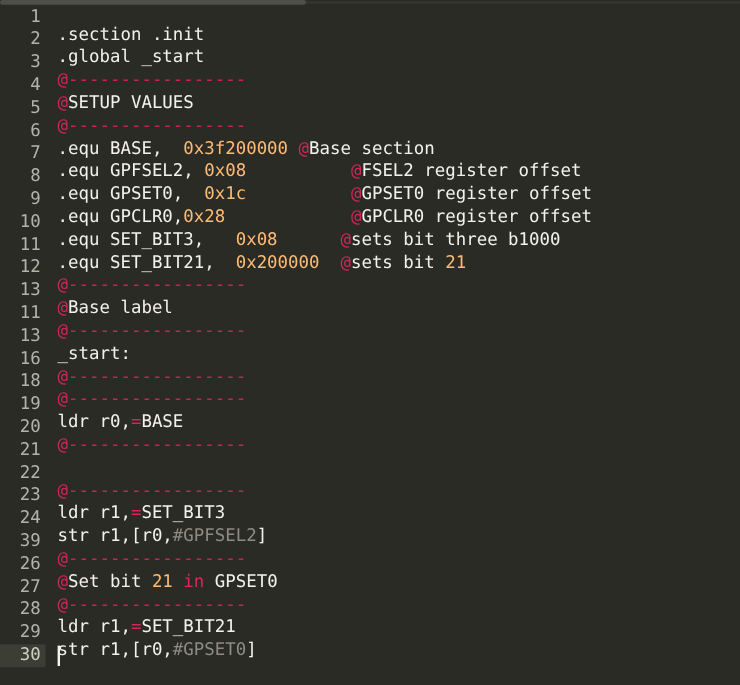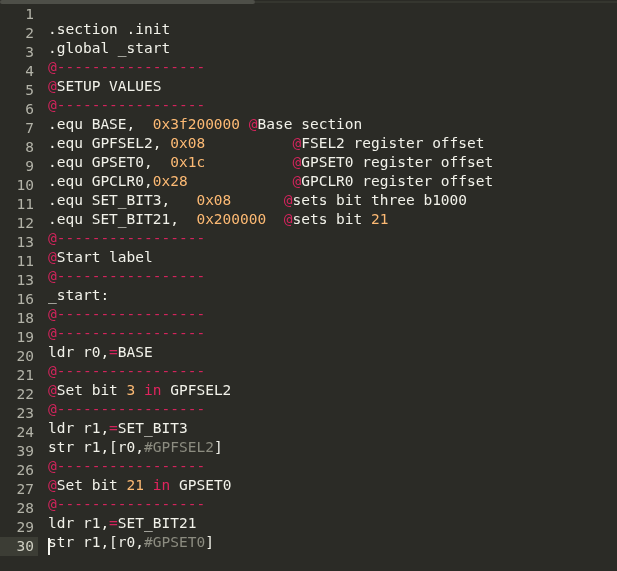--- a/index.html
+++ b/index.html
@@ -130,28 +130,28 @@
       <div class="row"><div class="gutter">3</div><div class="code"><span class="t-at">@</span><span class="t-dash">-----------------</span></div></div>
       <div class="row"><div class="gutter">4</div><div class="code"><span class="t-at">@</span><span class="t-comment">SETUP VALUES</span></div></div>
       <div class="row"><div class="gutter">5</div><div class="code"><span class="t-at">@</span><span class="t-dash">-----------------</span></div></div>
       <div class="row"><div class="gutter">6</div><div class="code"><span class="t-plain">.equ BASE,  </span><span class="t-num">0x3f200000</span><span class="t-plain"> </span><span class="t-at">@</span><span class="t-comment">Base section</span></div></div>
       <div class="row"><div class="gutter">7</div><div class="code"><span class="t-plain">.equ GPFSEL2, </span><span class="t-num">0x08</span><span class="t-plain">          </span><span class="t-at">@</span><span class="t-comment">FSEL2 register offset</span></div></div>
       <div class="row"><div class="gutter">8</div><div class="code"><span class="t-plain">.equ GPSET0,  </span><span class="t-num">0x1c</span><span class="t-plain">          </span><span class="t-at">@</span><span class="t-comment">GPSET0 register offset</span></div></div>
       <div class="row"><div class="gutter">9</div><div class="code"><span class="t-plain">.equ GPCLR0,</span><span class="t-num">0x28</span><span class="t-plain">            </span><span class="t-at">@</span><span class="t-comment">GPCLR0 register offset</span></div></div>
       <div class="row"><div class="gutter">10</div><div class="code"><span class="t-plain">.equ SET_BIT3,   </span><span class="t-num">0x08</span><span class="t-plain">      </span><span class="t-at">@</span><span class="t-comment">sets bit three b1000</span></div></div>
       <div class="row"><div class="gutter">11</div><div class="code"><span class="t-plain">.equ SET_BIT21,  </span><span class="t-num">0x200000</span><span class="t-plain">  </span><span class="t-at">@</span><span class="t-comment">sets bit </span><span class="t-num">21</span></div></div>
       <div class="row"><div class="gutter">12</div><div class="code"><span class="t-at">@</span><span class="t-dash">-----------------</span></div></div>
-      <div class="row"><div class="gutter">13</div><div class="code"><span class="t-at">@</span><span class="t-comment">Start label</span></div></div>
+      <div class="row"><div class="gutter">13</div><div class="code"><span class="t-at">@</span><span class="t-comment">Base label</span></div></div>
       <div class="row"><div class="gutter">11</div><div class="code"><span class="t-at">@</span><span class="t-dash">-----------------</span></div></div>
       <div class="row"><div class="gutter">13</div><div class="code"><span class="t-label">_start:</span></div></div>
       <div class="row"><div class="gutter">16</div><div class="code"><span class="t-at">@</span><span class="t-dash">-----------------</span></div></div>
       <div class="row"><div class="gutter">18</div><div class="code"><span class="t-at">@</span><span class="t-dash">-----------------</span></div></div>
       <div class="row"><div class="gutter">19</div><div class="code"><span class="t-plain">ldr r0,</span><span class="t-eq">=</span><span class="t-plain">BASE</span></div></div>
       <div class="row"><div class="gutter">20</div><div class="code"><span class="t-at">@</span><span class="t-dash">-----------------</span></div></div>
-      <div class="row"><div class="gutter">21</div><div class="code"><span class="t-at">@</span><span class="t-comment">Set bit </span><span class="t-num">3</span><span class="t-comment"> </span><span class="t-kw">in</span><span class="t-comment"> GPFSEL2</span></div></div>
+      <div class="row"><div class="gutter">21</div></div>
       <div class="row"><div class="gutter">22</div><div class="code"><span class="t-at">@</span><span class="t-dash">-----------------</span></div></div>
       <div class="row"><div class="gutter">23</div><div class="code"><span class="t-plain">ldr r1,</span><span class="t-eq">=</span><span class="t-plain">SET_BIT3</span></div></div>
       <div class="row"><div class="gutter">24</div><div class="code"><span class="t-plain">str r1,[r0,</span><span class="t-hash">#GPFSEL2</span><span class="t-plain">]</span></div></div>
       <div class="row"><div class="gutter">39</div><div class="code"><span class="t-at">@</span><span class="t-dash">-----------------</span></div></div>
       <div class="row"><div class="gutter">26</div><div class="code"><span class="t-at">@</span><span class="t-comment">Set bit </span><span class="t-num">21</span><span class="t-comment"> </span><span class="t-kw">in</span><span class="t-comment"> GPSET0</span></div></div>
       <div class="row"><div class="gutter">27</div><div class="code"><span class="t-at">@</span><span class="t-dash">-----------------</span></div></div>
       <div class="row"><div class="gutter">28</div><div class="code"><span class="t-plain">ldr r1,</span><span class="t-eq">=</span><span class="t-plain">SET_BIT21</span></div></div>
       <div class="row"><div class="gutter">29</div><div class="code"><span class="t-plain">str r1,[r0,</span><span class="t-hash">#GPSET0</span><span class="t-plain">]</span></div></div>
       <div class="row current"><div class="gutter">30</div><div class="code"></div><div class="cursor"></div></div>
     </div>

